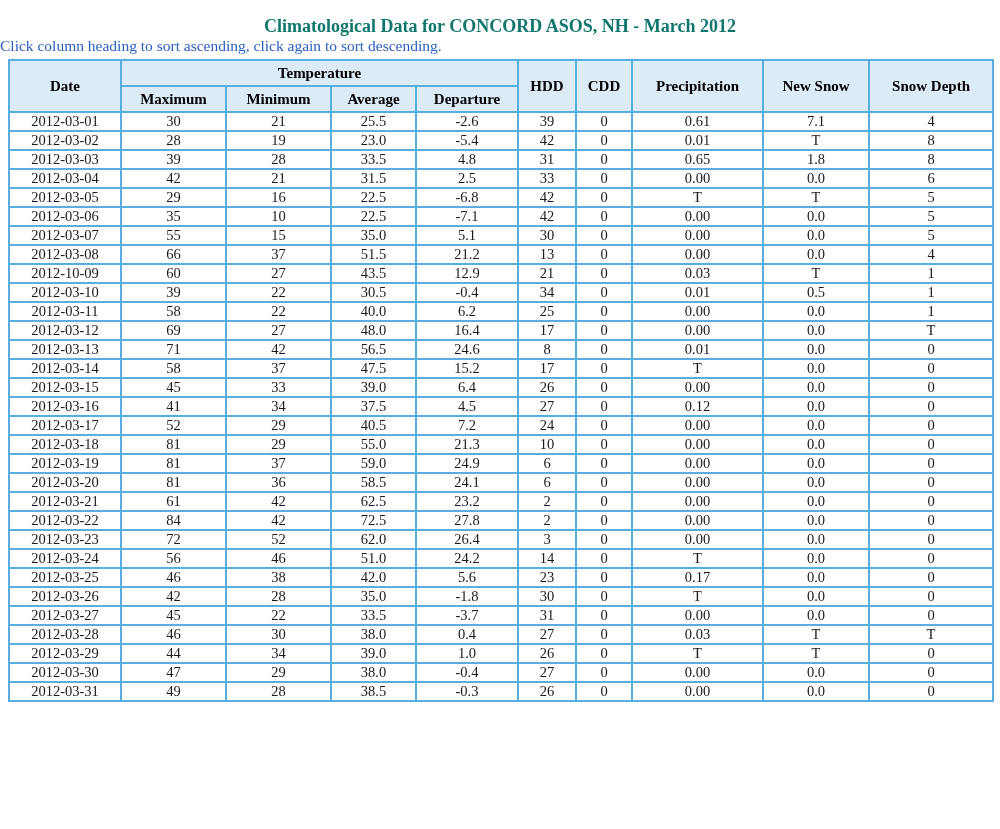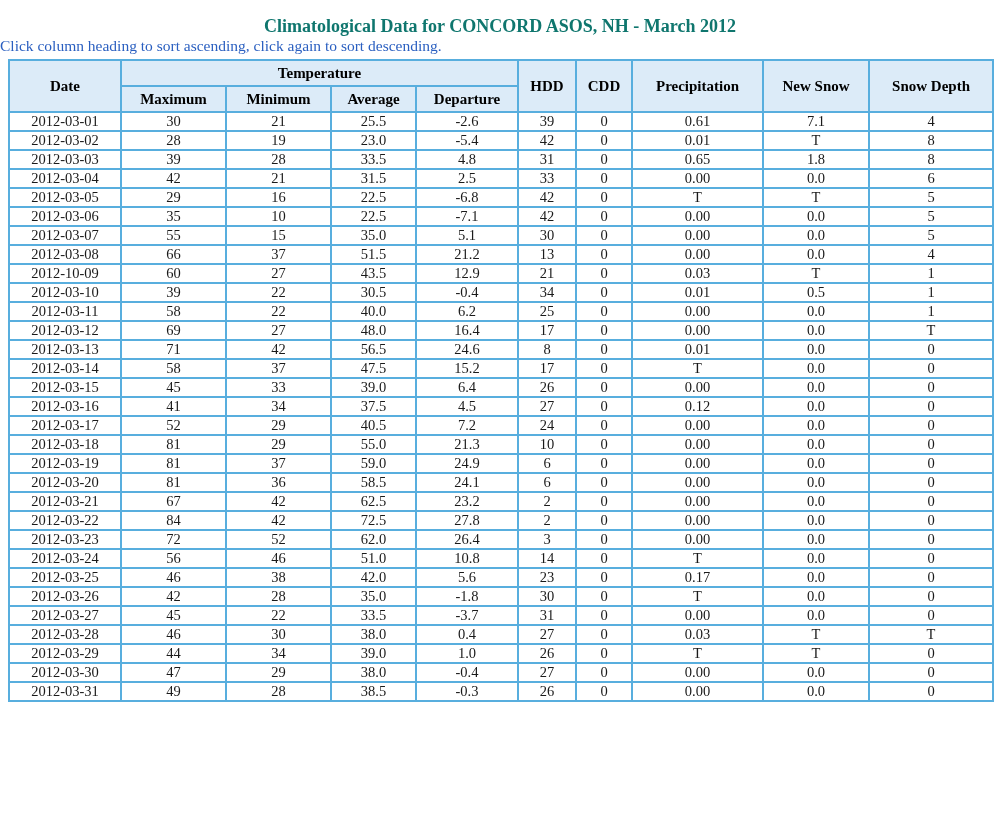--- a/index.html
+++ b/index.html
@@ -343,21 +343,21 @@
         <td>58.5</td>
         <td>24.1</td>
         <td>6</td>
         <td>0</td>
         <td>0.00</td>
         <td>0.0</td>
         <td>0</td>
       </tr>
       <tr>
         <td>2012-03-21</td>
-        <td>67</td>
+        <td>61</td>
         <td>42</td>
         <td>62.5</td>
         <td>23.2</td>
         <td>2</td>
         <td>0</td>
         <td>0.00</td>
         <td>0.0</td>
         <td>0</td>
       </tr>
       <tr>
@@ -382,21 +382,21 @@
         <td>0</td>
         <td>0.00</td>
         <td>0.0</td>
         <td>0</td>
       </tr>
       <tr>
         <td>2012-03-24</td>
         <td>56</td>
         <td>46</td>
         <td>51.0</td>
-        <td>10.8</td>
+        <td>24.2</td>
         <td>14</td>
         <td>0</td>
         <td>T</td>
         <td>0.0</td>
         <td>0</td>
       </tr>
       <tr>
         <td>2012-03-25</td>
         <td>46</td>
         <td>38</td>

